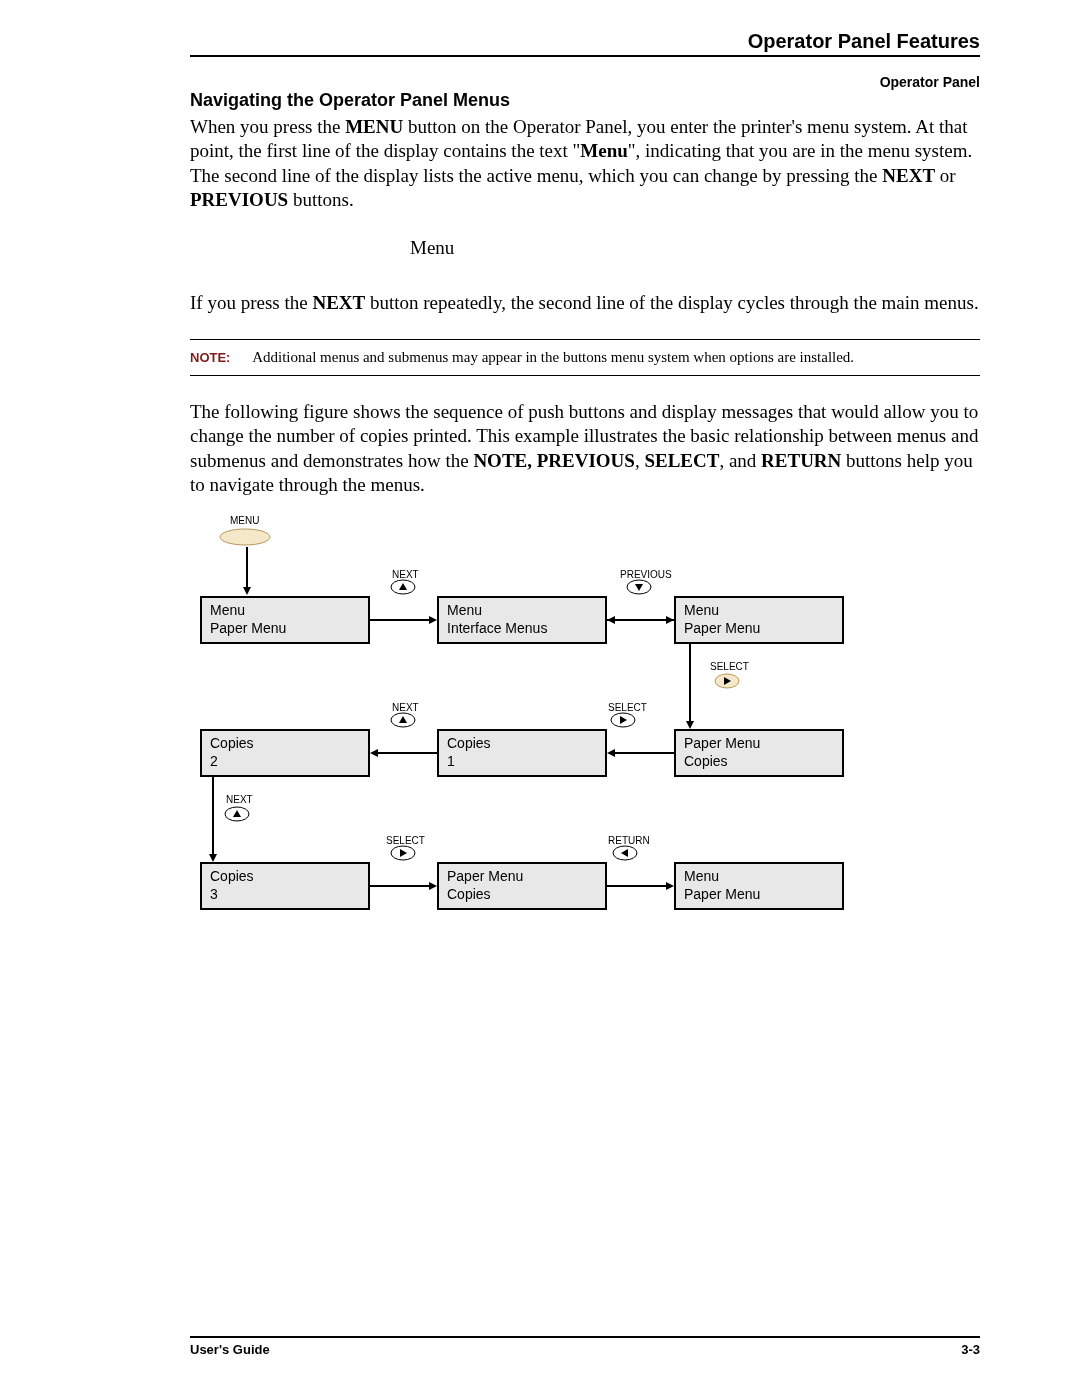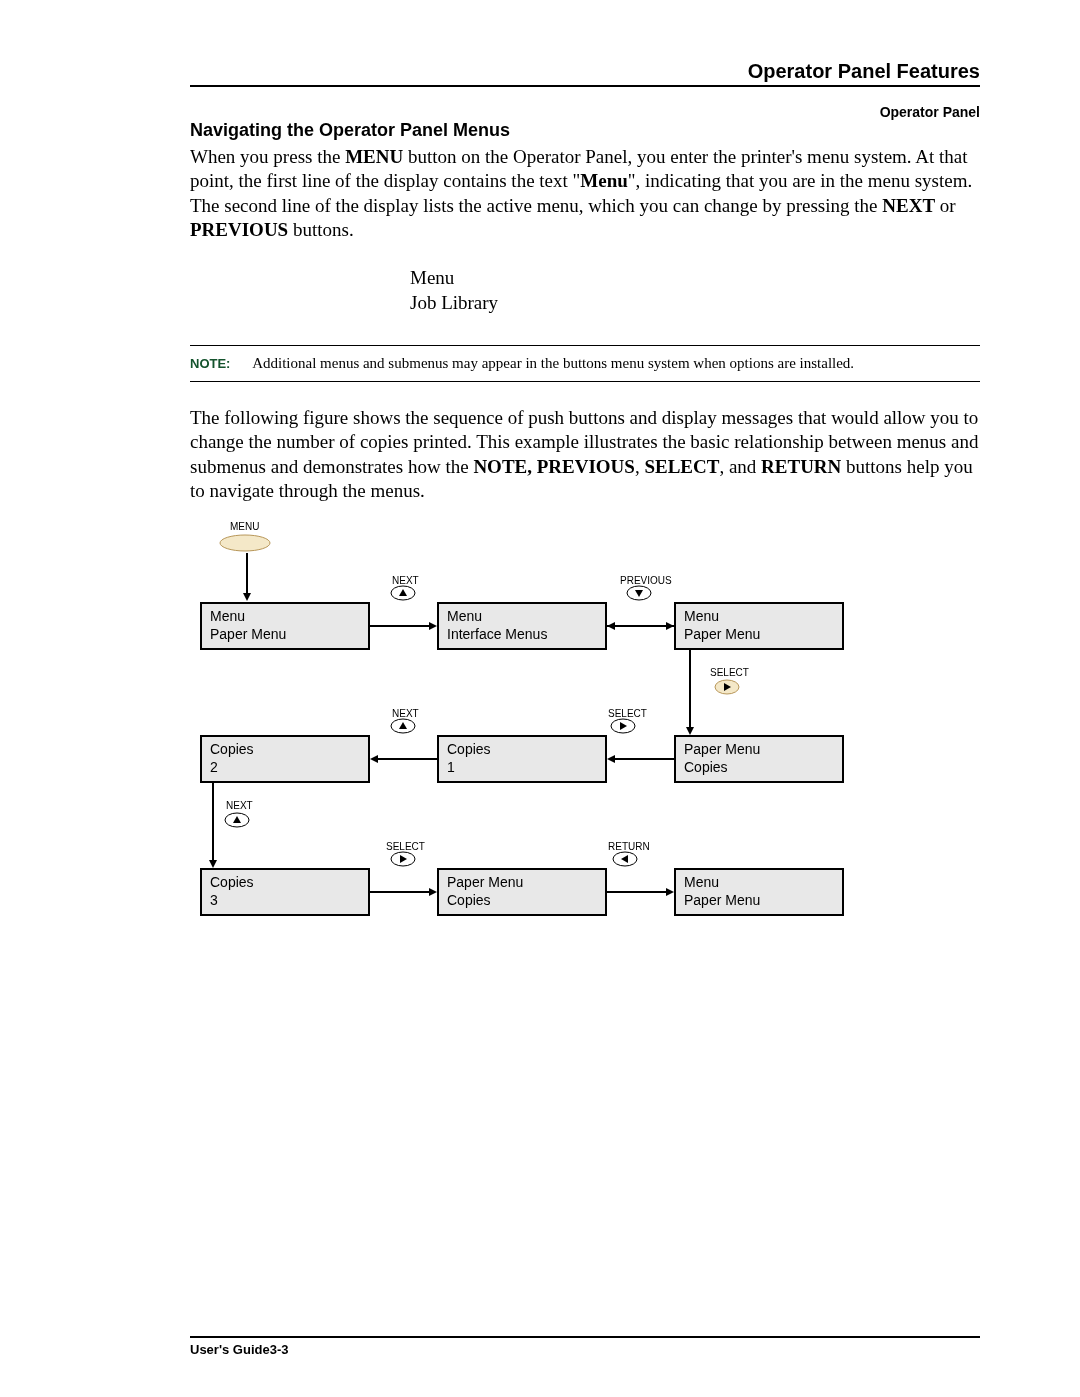--- a/index.html
+++ b/index.html
@@ -1,53 +1,53 @@
 <!DOCTYPE html>
 <html><head>
 <meta charset="utf-8">
 <style>
   html,body{margin:0;padding:0;background:#fff;font-family:"Times New Roman",Times,serif;color:#000;}
-  .page{width:1080px;height:1397px;position:relative;box-sizing:border-box;padding:60px 100px 40px 100px;}
+  .page{width:1080px;height:1397px;position:relative;box-sizing:border-box;padding:30px 100px 40px 100px;}
   .hdr{border-bottom:2px solid #000;padding-bottom:2px;margin-left:90px;}
   .hdr-title{font-family:Arial,Helvetica,sans-serif;font-weight:bold;font-size:20px;text-align:right;}
   .hdr-sub{font-family:Arial,Helvetica,sans-serif;font-weight:bold;font-size:14px;text-align:right;margin-top:17px;margin-left:90px;}
   .content{margin-left:90px;}
   .h3{font-family:Arial,Helvetica,sans-serif;font-weight:bold;font-size:18px;margin-bottom:4px;}
   .para{font-size:19px;line-height:1.28;margin-bottom:24px;}
   .display{font-size:19px;line-height:1.28;margin:20px 0 30px 220px;}
   .note-wrap{border-top:1px solid #000;border-bottom:1px solid #000;padding:9px 0;margin-bottom:24px;font-size:15px;}
-  .note-label{color:#14532d;font-family:Arial,Helvetica,sans-serif;font-weight:bold;font-size:13px;}
+  .note-label{color:#7f1d1d;font-family:Arial,Helvetica,sans-serif;font-weight:bold;font-size:13px;}
   .h4{font-family:Arial,Helvetica,sans-serif;font-weight:bold;font-style:italic;font-size:16px;margin-bottom:18px;}
 
   .diagram{position:relative;width:680px;height:430px;margin-top:6px;font-family:Arial,Helvetica,sans-serif;}
   .box{position:absolute;width:170px;height:48px;border:2px solid #000;background:#e8e8e8;padding:4px 8px;box-sizing:border-box;font-size:14px;line-height:1.25;}
   .lbl{position:absolute;font-size:10px;}
   .btn{position:absolute;}
   .btn svg{display:block;}
 
-  .footer{position:absolute;left:100px;right:100px;bottom:40px;border-top:2px solid #000;padding-top:4px;font-family:Arial,Helvetica,sans-serif;font-weight:bold;font-size:13px;display:flex;justify-content:flex-start;margin-left:90px;}
+  .footer{position:absolute;left:100px;right:100px;bottom:40px;border-top:2px solid #000;padding-top:4px;font-family:Arial,Helvetica,sans-serif;font-weight:bold;font-size:13px;display:flex;justify-content:space-between;margin-left:90px;}
 </style>
 </head>
 <body>
 
 <div class="page">
   <div class="hdr">
       <div class="hdr-title">Operator Panel Features</div>
     </div>
   <div class="hdr-sub">Operator Panel</div>
 
   <div class="content">
     <div class="h3">Navigating the Operator Panel Menus</div>
     <div class="para">When you press the <b>MENU</b> button on the Operator Panel, you enter the printer's menu system. At that point, the first line of the display contains the text "<b>Menu</b>", indicating that you are in the menu system. The second line of the display lists the active menu, which you can change by pressing the <b>NEXT</b> or <b>PREVIOUS</b> buttons.</div>
 
     <div class="display">
       <div>Menu</div>
-      <div>Job Library</div>
-    </div>
-
+    </div>
+
+    <div class="para">If you press the <b>NEXT</b> button repeatedly, the second line of the display cycles through the main menus.</div>
 
     <div class="note-wrap">
       <span class="note-label">NOTE:</span>
       &nbsp;&nbsp;&nbsp;&nbsp;
       <span>Additional menus and submenus may appear in the buttons menu system when options are installed.</span>
     </div>
 
     <div class="para">The following figure shows the sequence of push buttons and display messages that would allow you to change the number of copies printed. This example illustrates the basic relationship between menus and submenus and demonstrates how the <b>NOTE, PREVIOUS</b>, <b>SELECT</b>, and <b>RETURN</b> buttons help you to navigate through the menus.</div>
 
     <div class="diagram">

